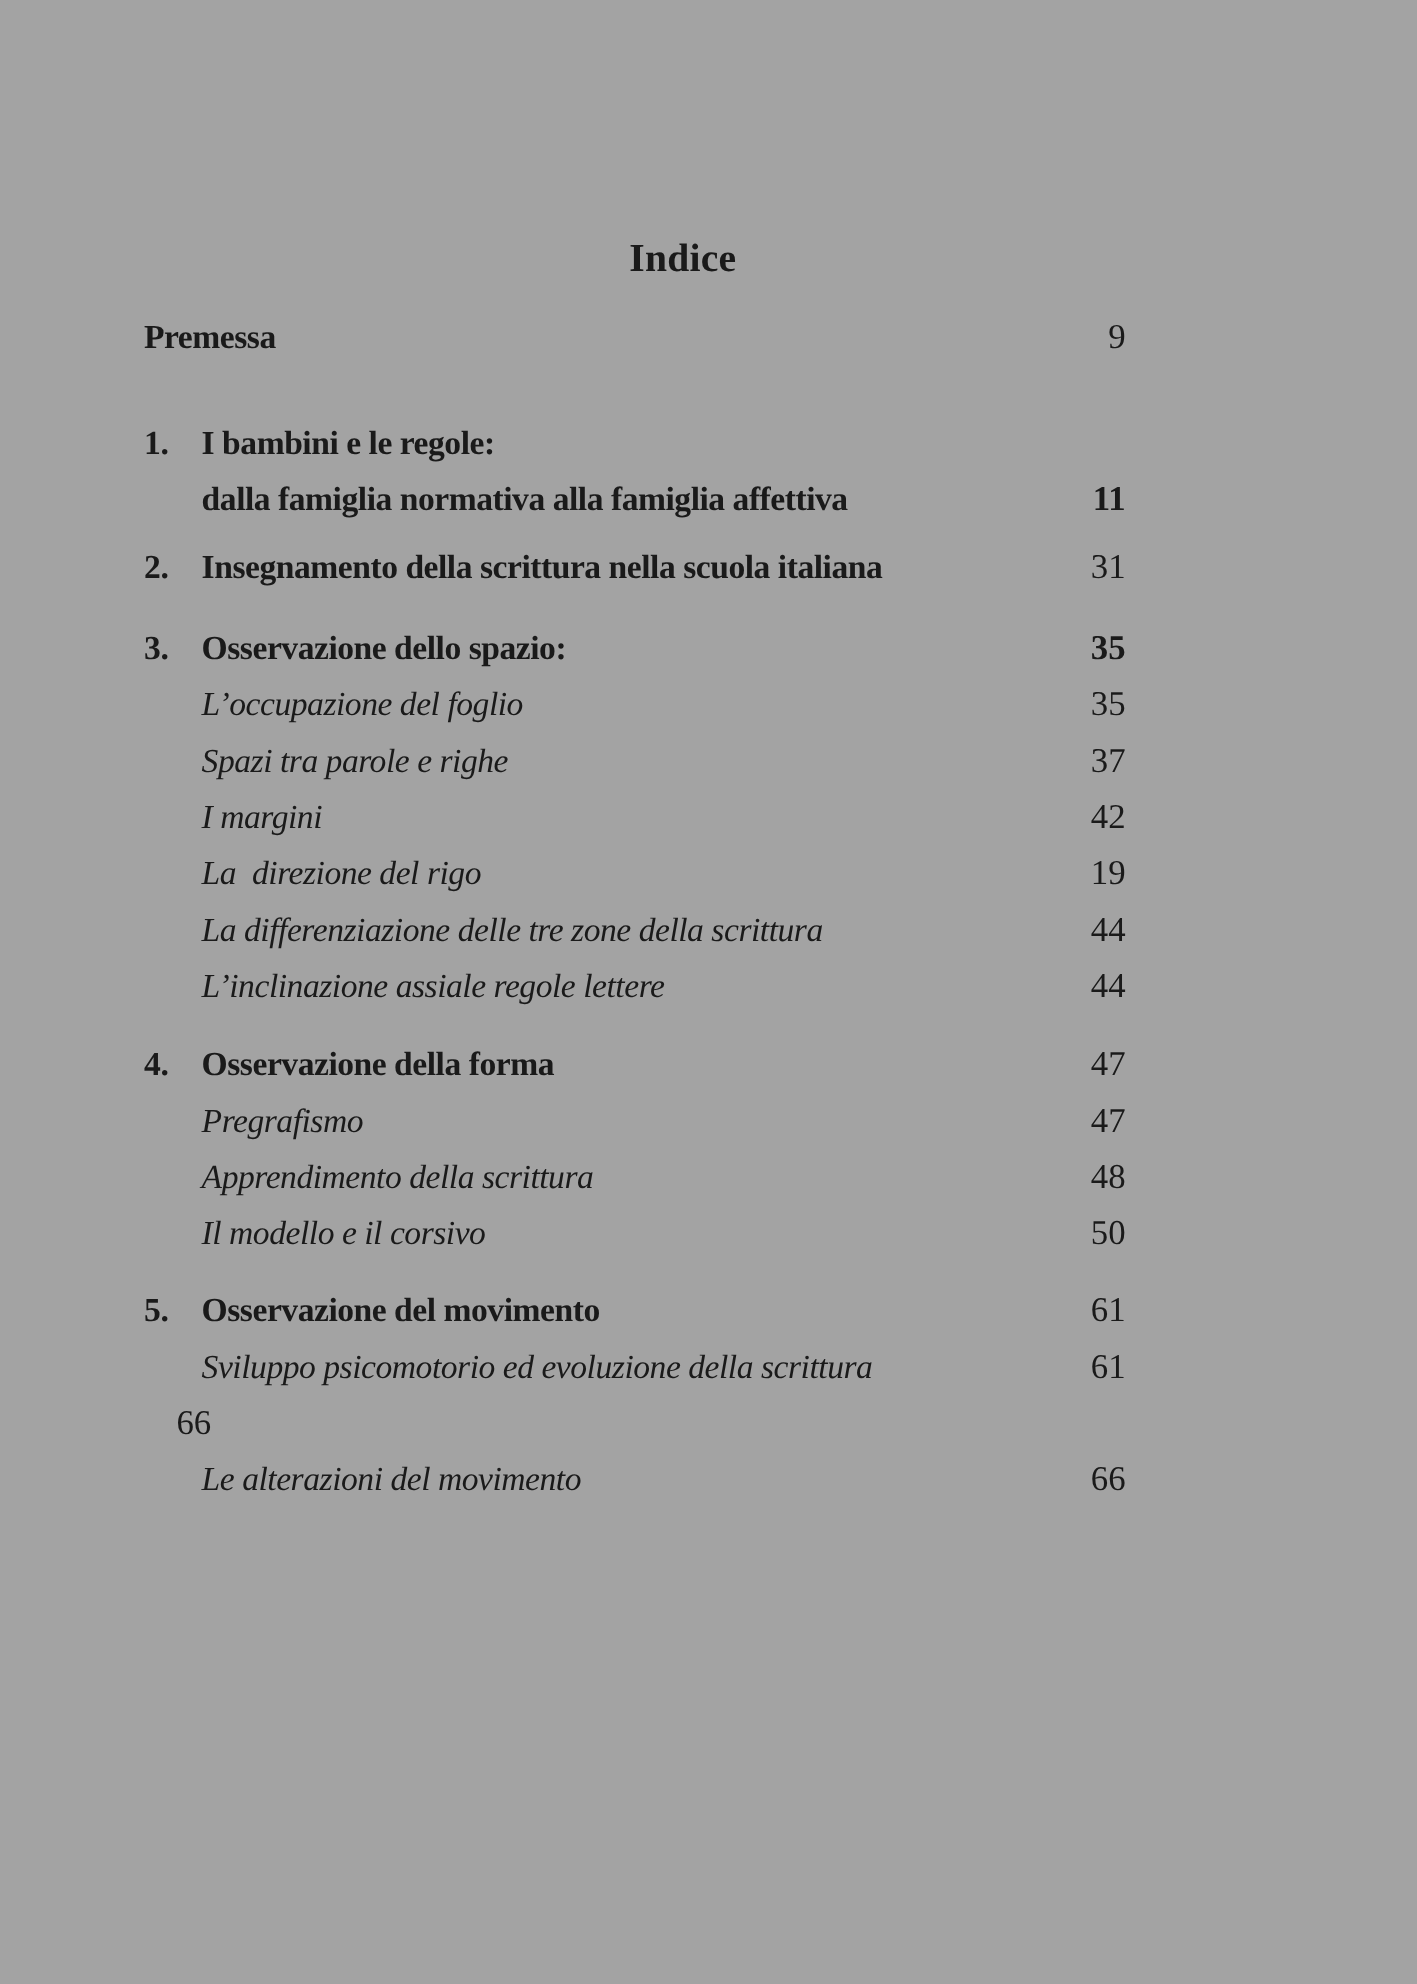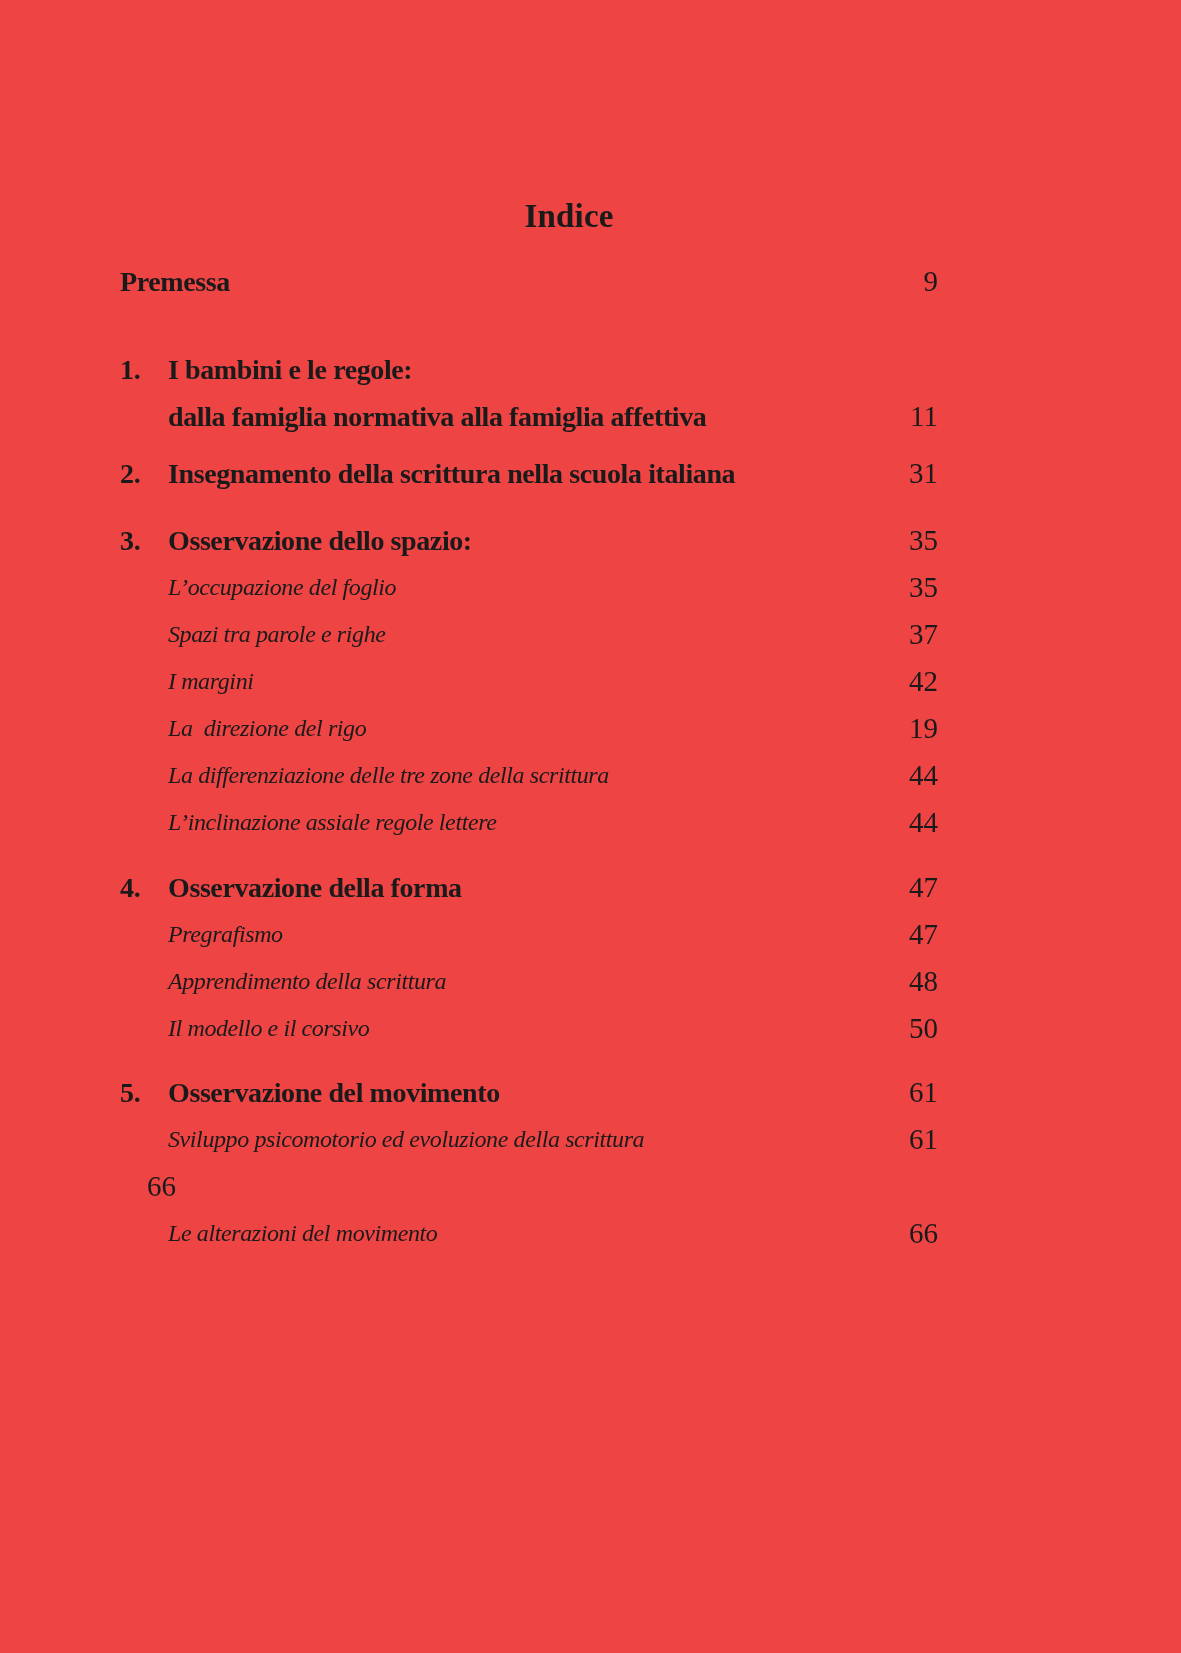--- a/index.html
+++ b/index.html
@@ -1,20 +1,20 @@
 <!DOCTYPE html>
 <html><head>
 <meta charset="utf-8">
 <style>
   html, body { margin: 0; padding: 0; background: #e8e8e8; }
   .page {
     position: relative;
     width: 1181px;
     height: 1653px;
-    background: #ef4444;
+    background: #a3a3a3;
     color: #1a1a1a;
     font-family: "Liberation Serif", serif;
     margin: 0 auto;
     overflow: hidden;
   }
   .content {
     padding: 196px 243px 0 120px; 
   }
   .doc-title {
     font-size: 33px;
@@ -52,23 +52,23 @@
   .row.premessa .title,
   .row.chapter .title,
   .row.chapter-cont .title { font-weight: bold; }
   .row.sub .title,
   .row.chapter-cont .title,
   .row.no-num .title { margin-left: 48px; }
   .row.premessa .title { margin-left: 0; }
   .row.sub .title {
     font-style: italic;
     font-weight: normal;
-    font-size: 24px;
+    font-size: 28px;
   }
-  .row.pg-bold .page-num { font-weight: normal; }
+  .row.pg-bold .page-num { font-weight: bold; }
   
   .gap-ch1 { margin-top: 41px; }
   .gap-ch2 { margin-top: 10px; }
   .gap-ch3 { margin-top: 20px; }
   .gap-ch4 { margin-top: 18px; }
   .gap-ch5 { margin-top: 17px; }
 </style>
 </head>
 <body>
 

